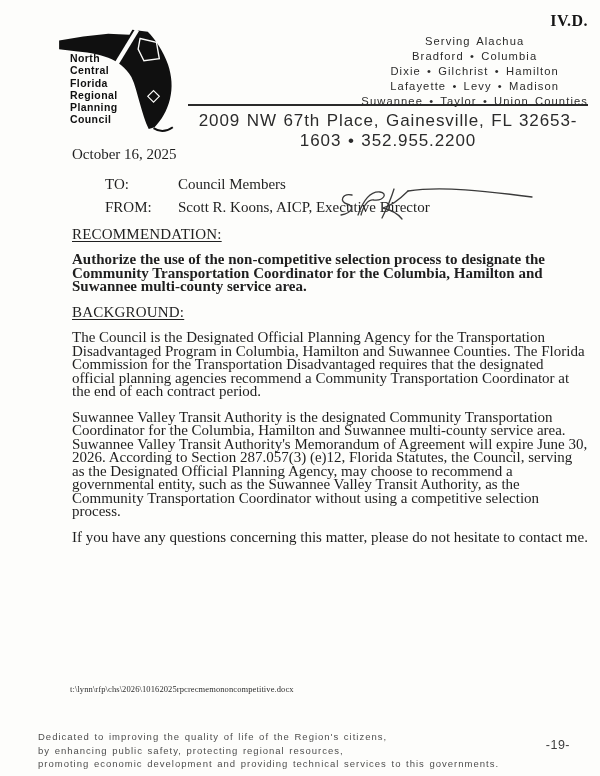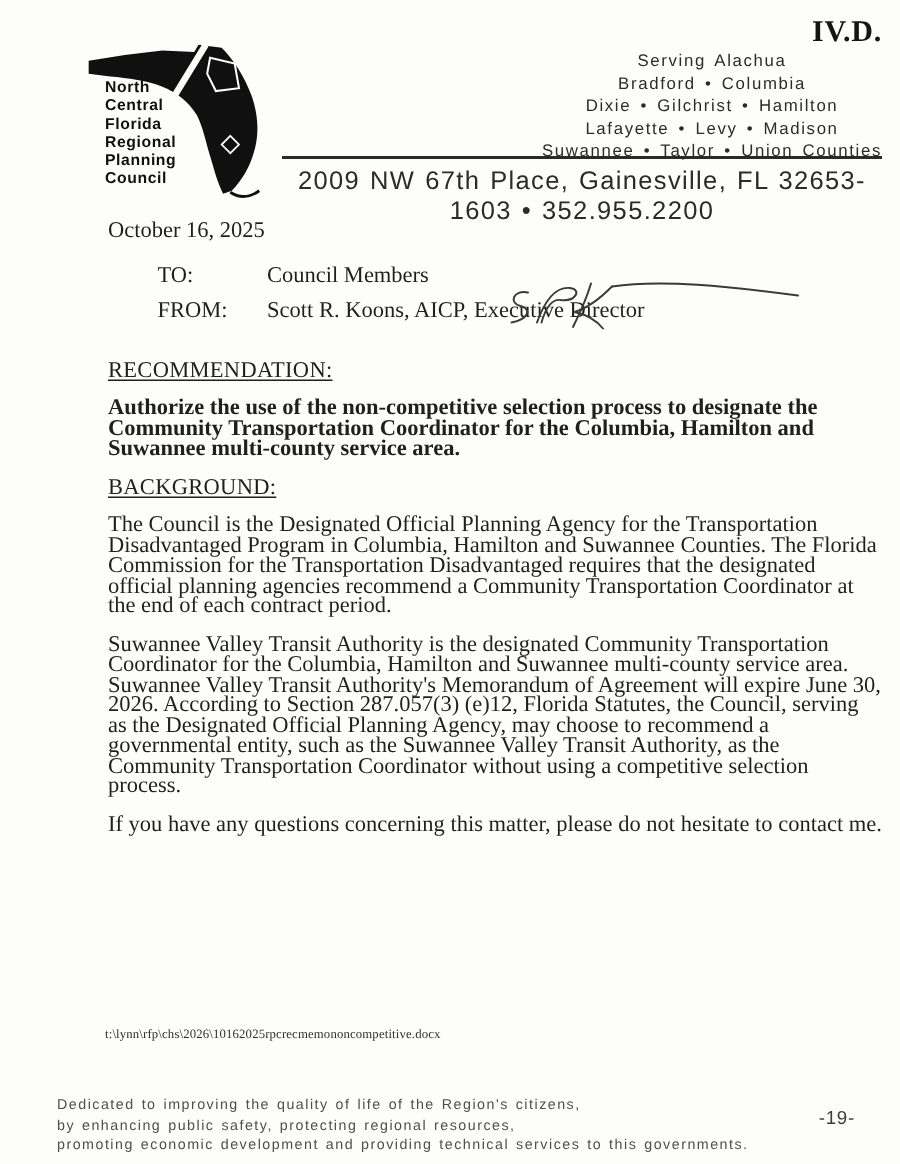--- a/index.html
+++ b/index.html
@@ -28,21 +28,21 @@
     font-family:"Liberation Sans", sans-serif;
     font-weight:bold;font-size:10.5px;line-height:12.3px;
     letter-spacing:0.4px;color:var(--logo-black);
   }
   .head-right{
     position:absolute;right:12px;top:10px;
     text-align:right;
   }
   .item-no{
     font-family:"Liberation Serif", serif;
-    font-weight:bold;font-size:20px;line-height:22px;
+    font-weight:bold;font-size:16px;line-height:22px;
     color:#151515;letter-spacing:0.5px;
   }
   .serving{
     margin-top:2px;
     font-family:"Liberation Sans", sans-serif;
     font-size:11.2px;line-height:15px;
     letter-spacing:1.1px;word-spacing:2px;
     color:var(--head-gray);
     text-align:center;
   }
@@ -64,21 +64,21 @@
   }
   .date{margin-bottom:16px;}
   .row{display:grid;grid-template-columns:73px 1fr;margin-bottom:10px;margin-left:33px;}
   .row.subject{margin-bottom:0;}
   .sig{
     position:absolute;left:264px;top:36px;
   }
   .heading{
     text-decoration:underline;
     text-underline-offset:2px;
-    margin-top:26px;margin-bottom:12px;
+    margin-top:13px;margin-bottom:12px;
     letter-spacing:0.2px;
   }
   .heading.bg{margin-top:12px;}
   .para{margin-bottom:12px;}
   .para.bold{font-weight:bold;}
   
   .filepath{
     position:absolute;left:70px;top:684px;
     font-family:"Liberation Serif", serif;
     font-size:8.5px;color:#2f2f2f;letter-spacing:0.1px;

